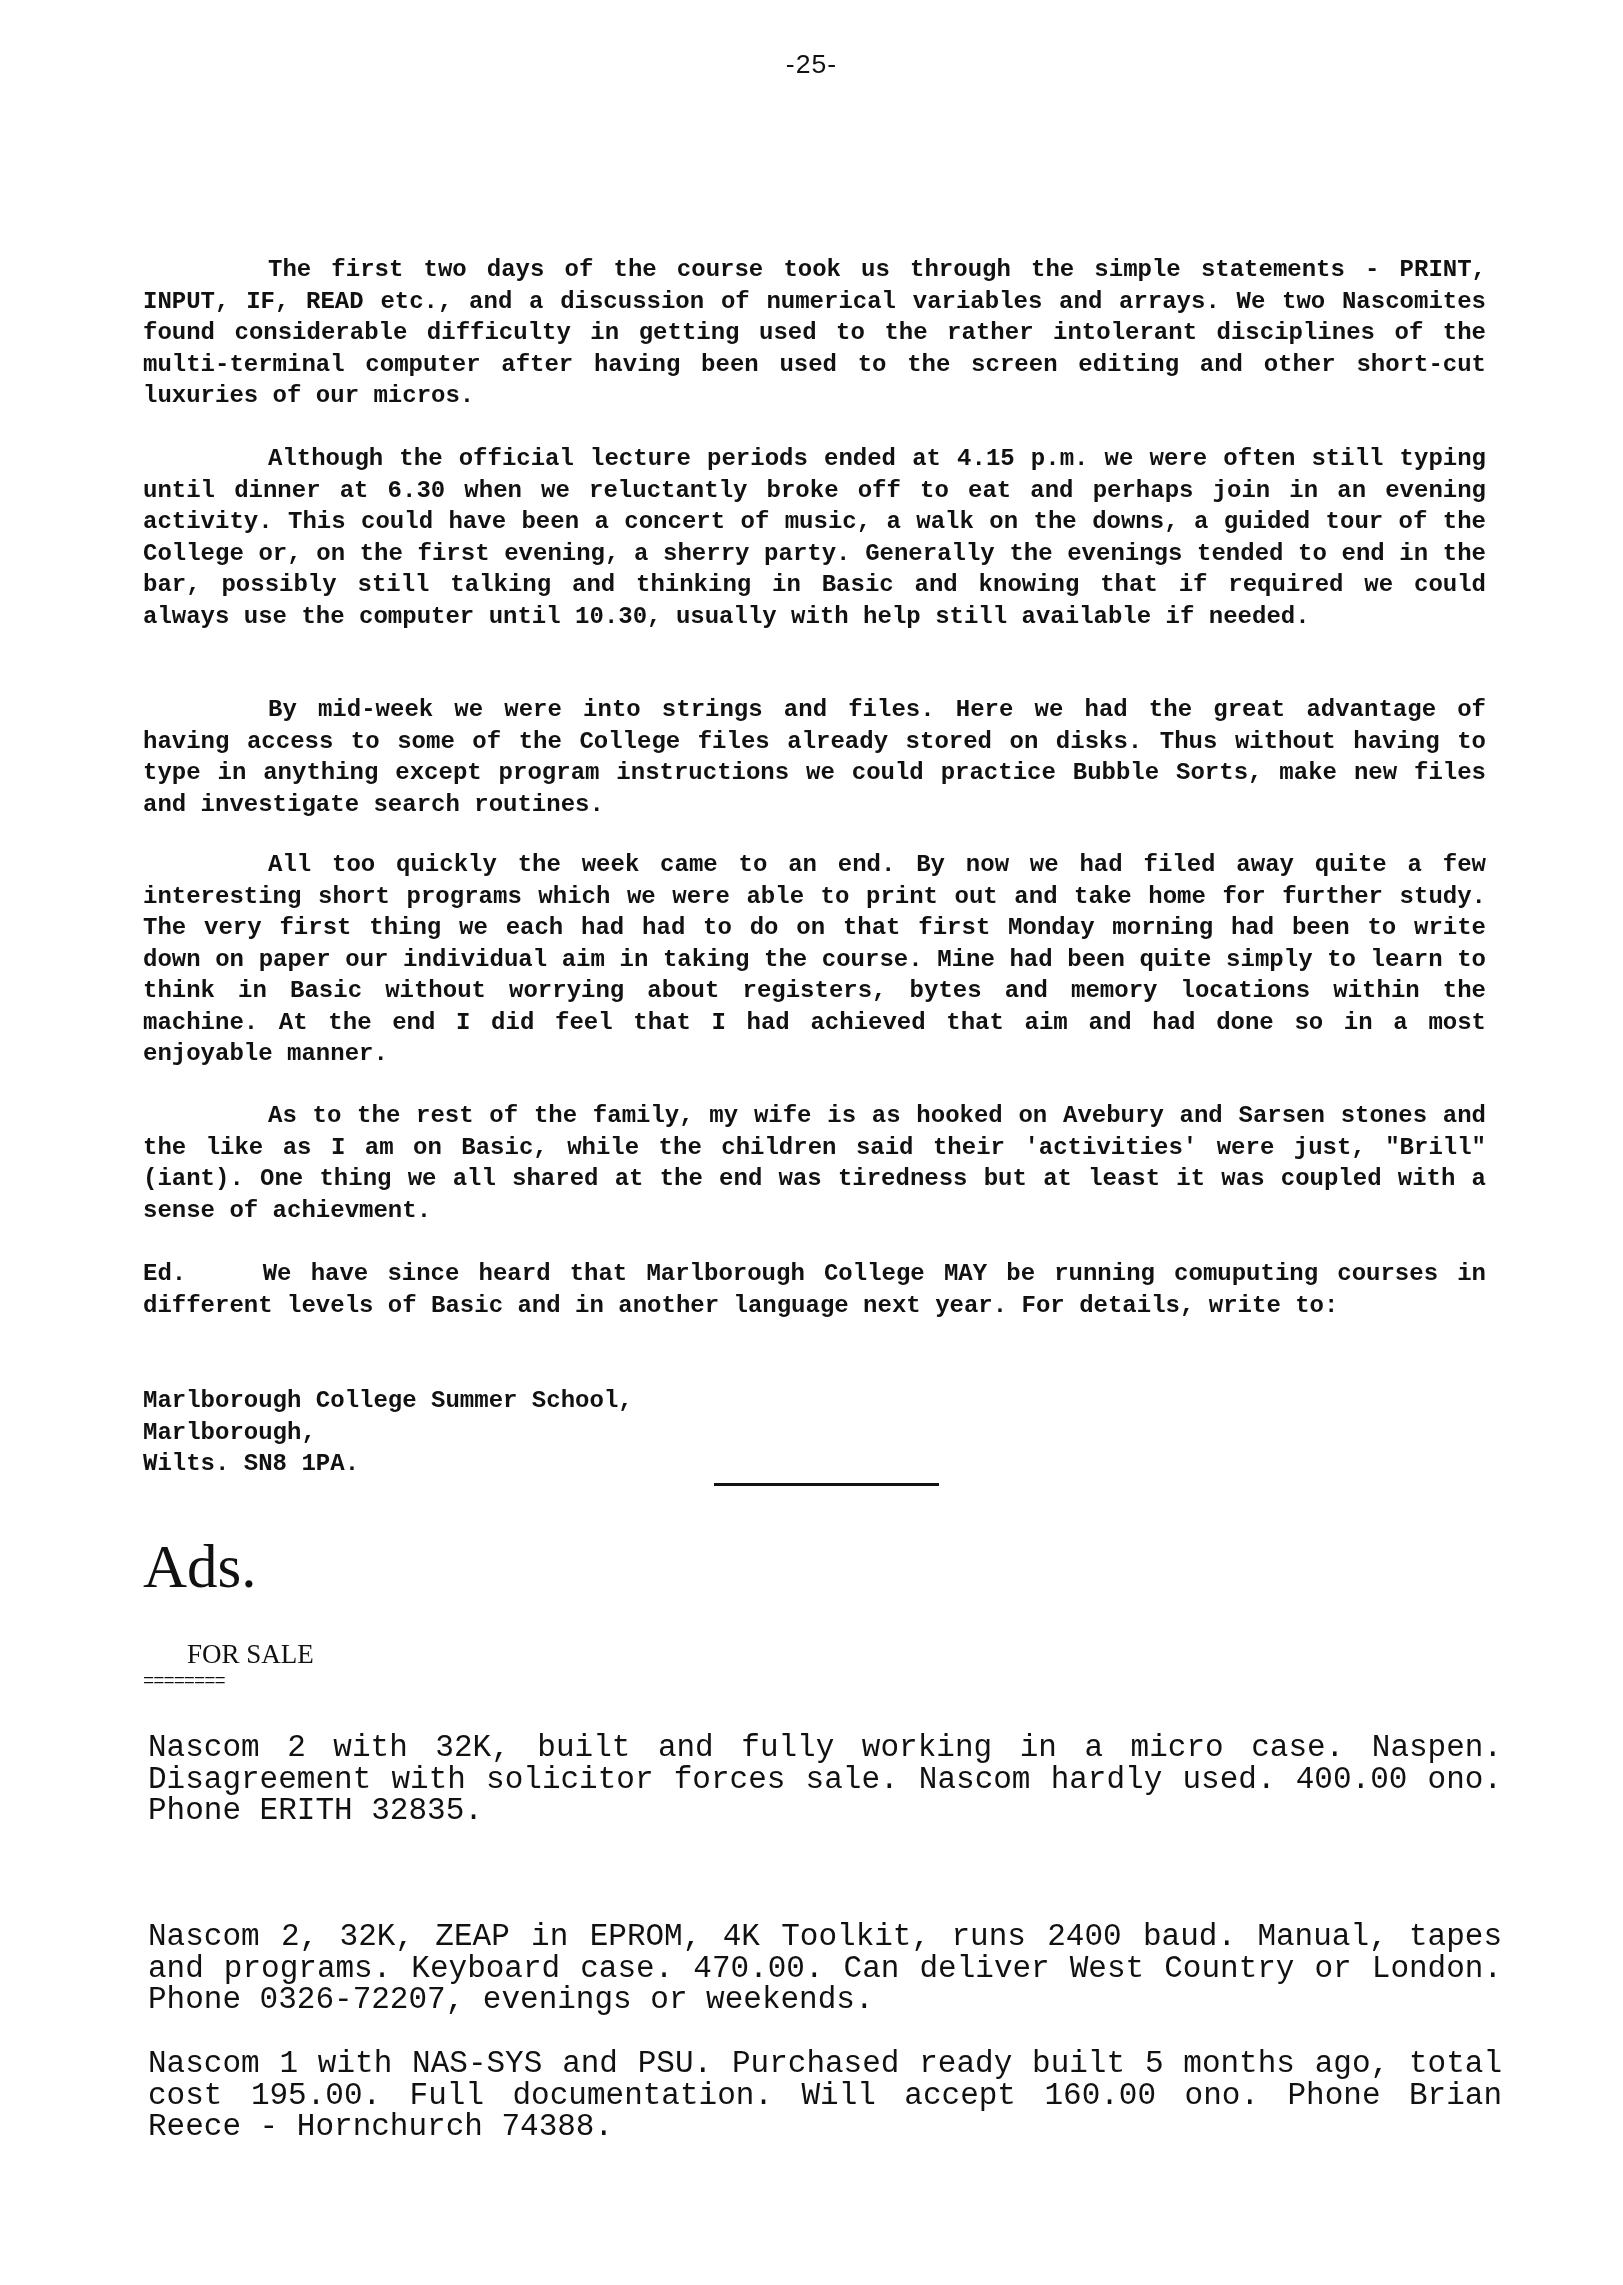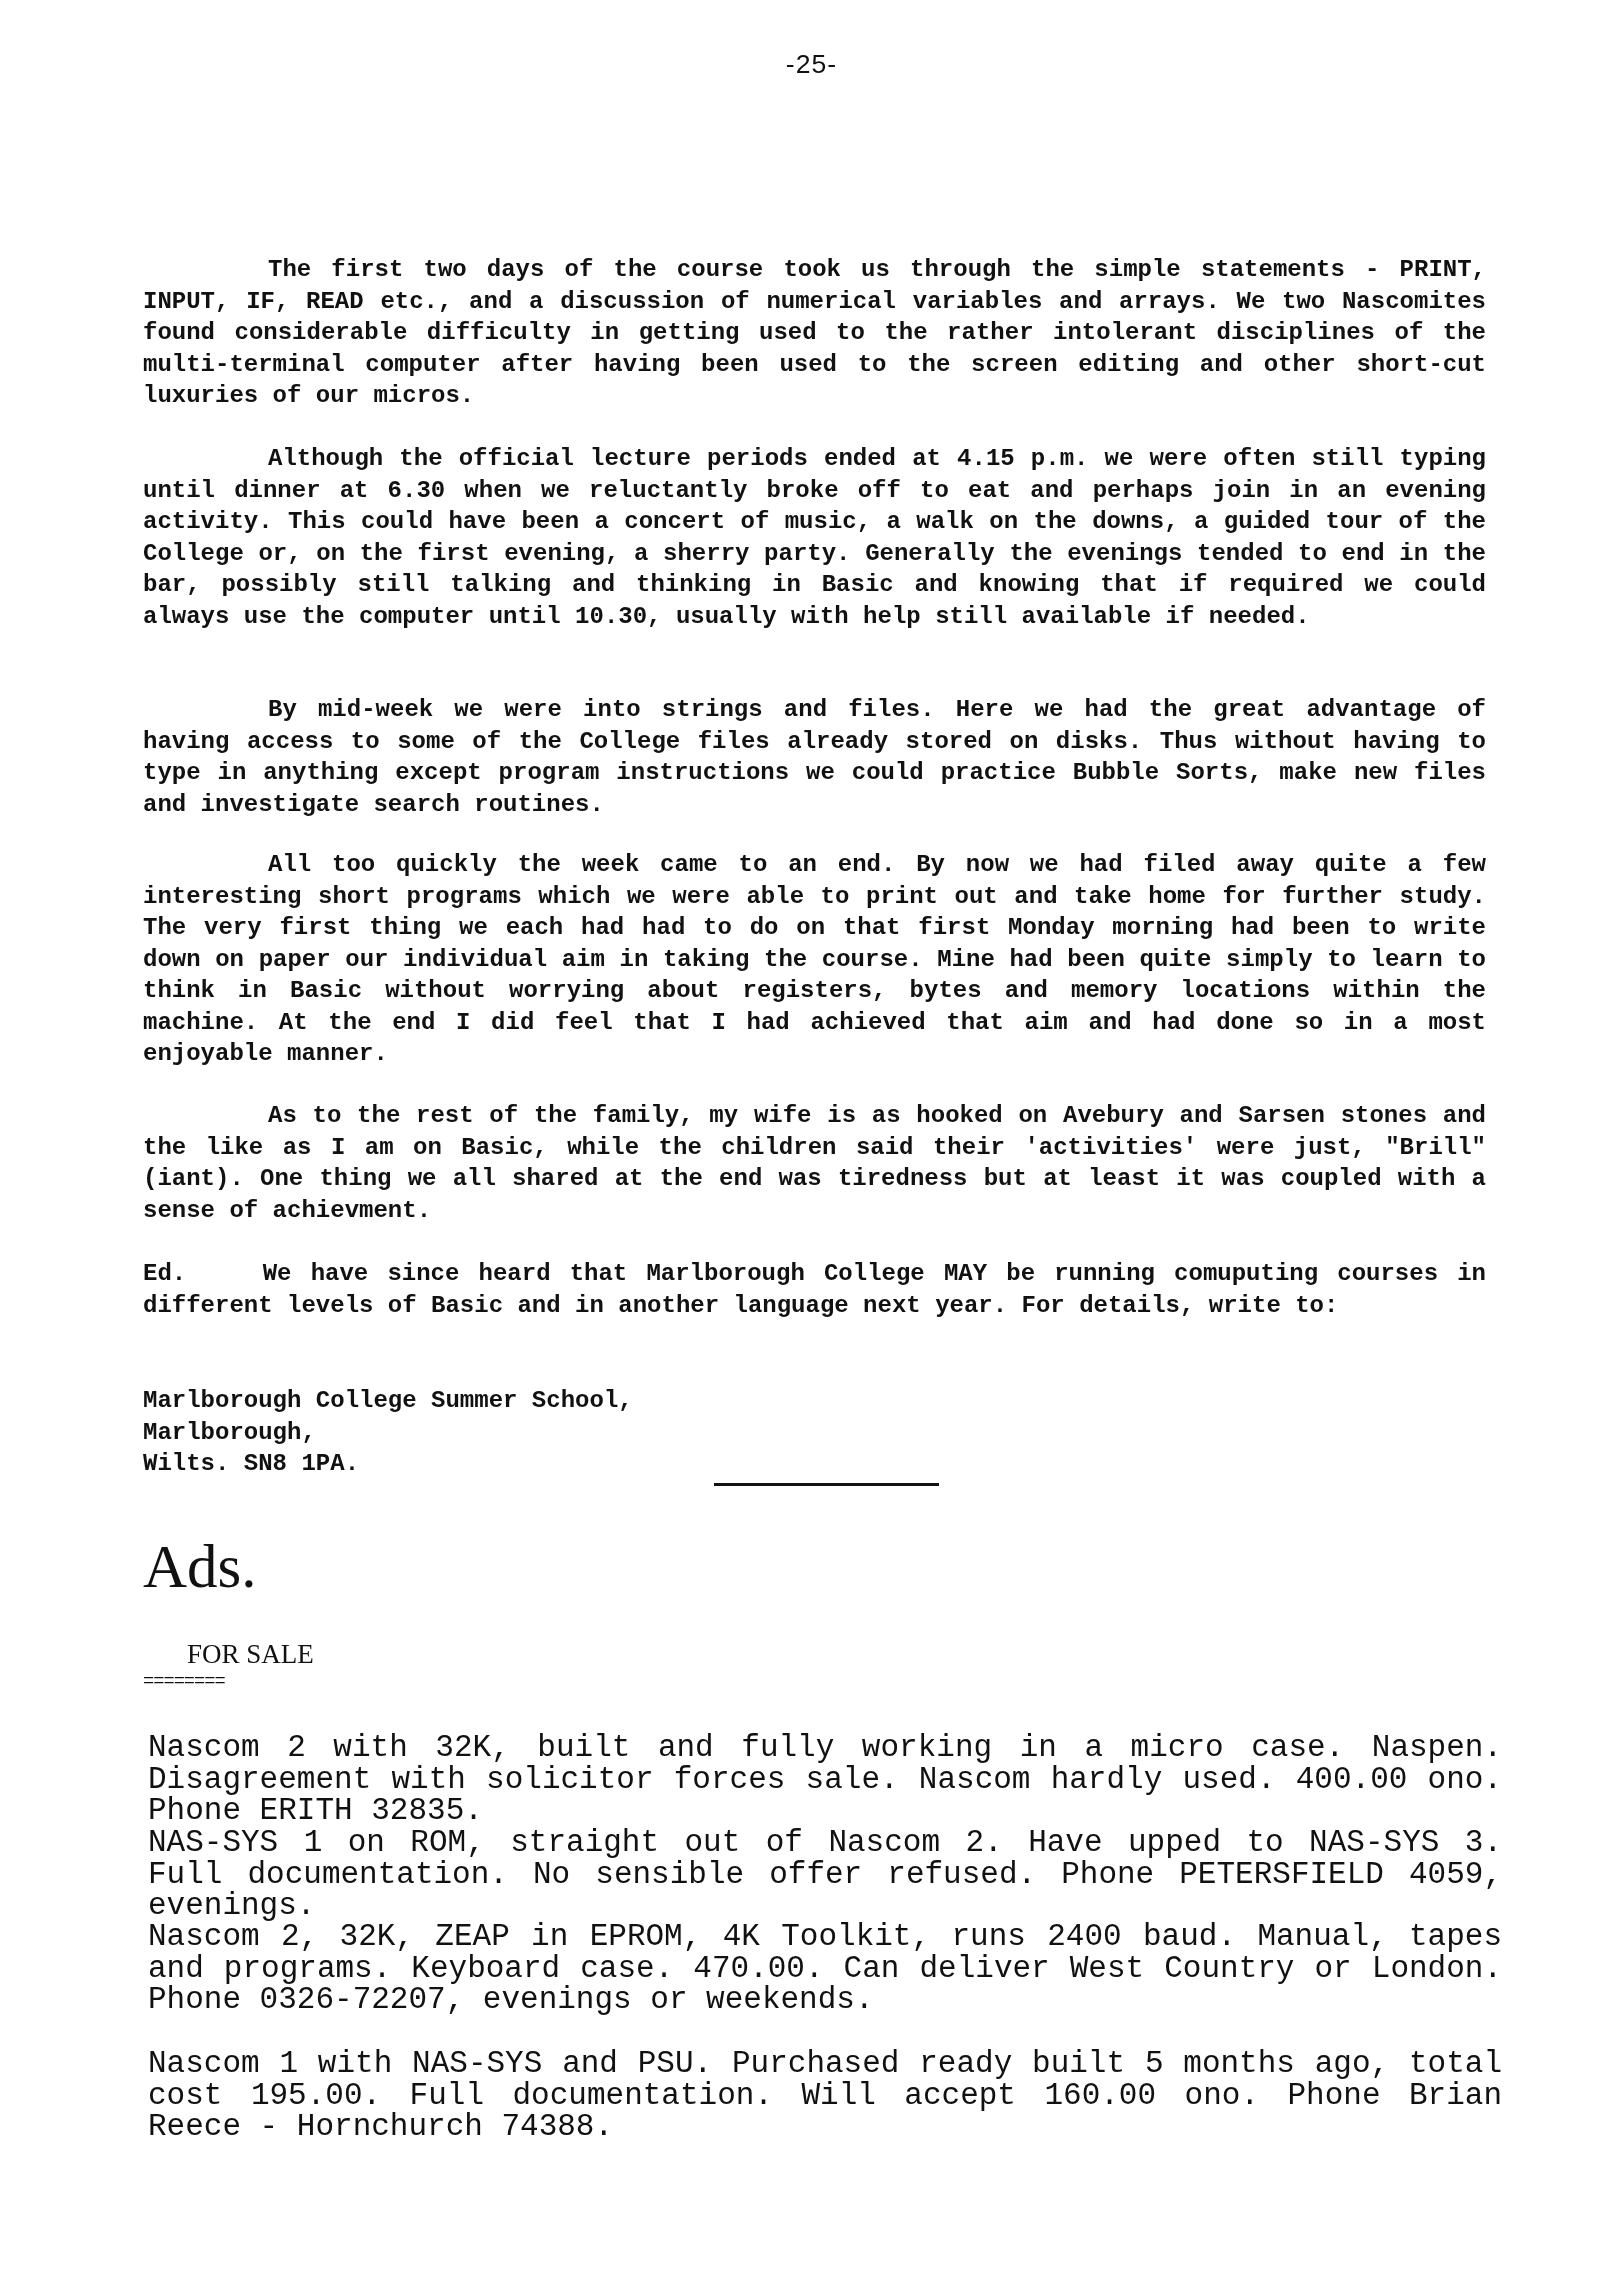--- a/index.html
+++ b/index.html
@@ -38,18 +38,17 @@
     <div>Wilts. SN8 1PA.</div>
   </div>
 
   <div class="rule"></div>
 
   <div class="ads-title">Ads.</div>
   <div class="forsale">FOR SALE</div>
   <div class="forsale-ul">========</div>
 
   <p class="ad" style="top:1732px">Nascom 2 with 32K, built and fully working in a micro case. Naspen. Disagreement with solicitor forces sale. Nascom hardly used. 400.00 ono. Phone ERITH 32835.</p>
-  <p class="ad" style="top:1827px">NAS-SYS 1 on ROM, straight out of Nascom 2. Have upped to NAS-SYS 3. Full documentation. No sensible offer refused. Phone PETERSFIELD 4059, evenings.</p>
   <p class="ad" style="top:1921px">Nascom 2, 32K, ZEAP in EPROM, 4K Toolkit, runs 2400 baud. Manual, tapes and programs. Keyboard case. 470.00. Can deliver West Country or London. Phone 0326-72207, evenings or weekends.</p>
   <p class="ad" style="top:2048px">Nascom 1 with NAS-SYS and PSU. Purchased ready built 5 months ago, total cost 195.00. Full documentation. Will accept 160.00 ono. Phone Brian Reece - Hornchurch 74388.</p>
 
 </div>
 
 
 </body></html>

